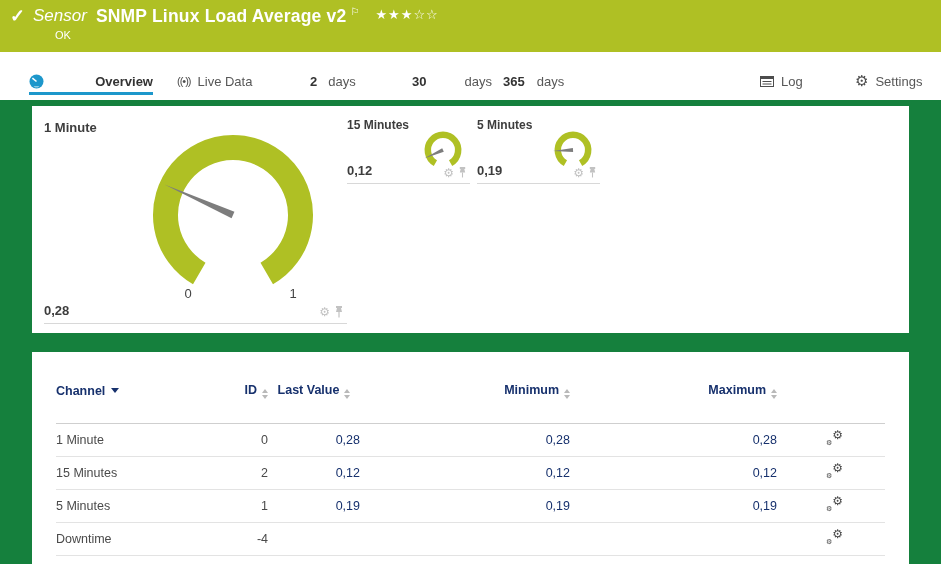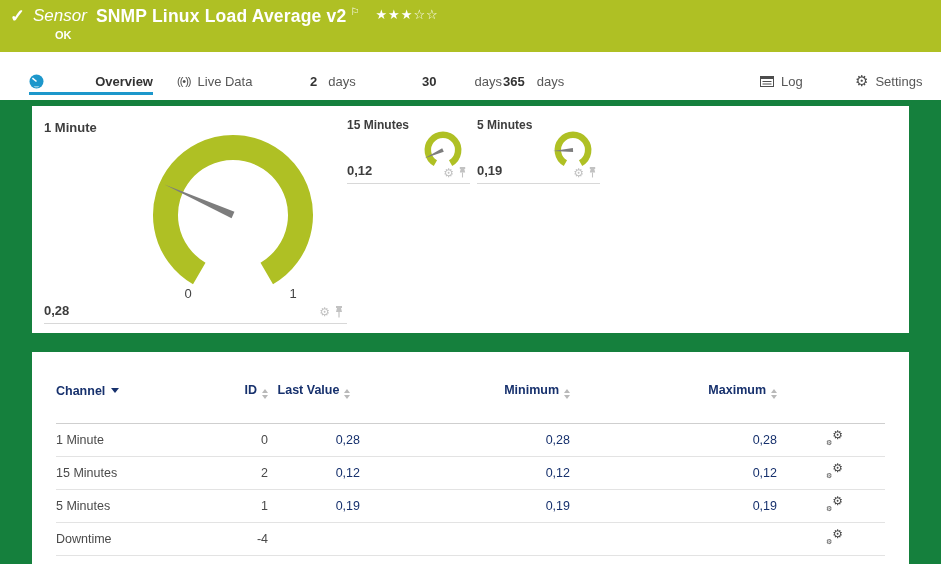--- a/index.html
+++ b/index.html
@@ -11,31 +11,31 @@
   }
 
   
   .statusbar { position:absolute; left:0; top:0; width:941px; height:52px; background:#afc024; color:#fff; }
   .check-icon { position:absolute; left:10px; top:5px; font-size:18px; font-weight:bold; }
   .titlerow { position:absolute; left:33px; top:5px; display:flex; align-items:flex-start; }
   .kind { font-style:italic; font-size:17px; margin-right:9px; line-height:22px; }
   .sensor-title { font-weight:bold; font-size:17.5px; line-height:22px; letter-spacing:.2px;text-align:center; }
   .flag { font-size:10px; margin:1px 0 0 4px; }
   .stars { font-size:13px; margin:2px 0 0 16px; letter-spacing:1px; }
-  .status-ok { position:absolute; left:55px; top:29px; font-size:11px; font-weight:bold; }
+  .status-ok { position:absolute; left:55px; top:29px; font-size:11px; font-weight:normal; }
 
   
   .tabbar { position:absolute; left:0; top:52px; width:941px; height:48px; background:#fff; }
   .tab { position:absolute; top:0; height:48px; padding-top:10px; display:flex; align-items:center;
          gap:7px; font-size:13px; color:#575757; cursor:pointer; white-space:nowrap; }
   .tab .tab-num { font-weight:bold; color:#333; margin-right:4px; }
   .tab.active { color:#333; font-weight:bold; }
   .tab.active::after { content:""; position:absolute; left:0; right:0; bottom:5px; height:3px; background:#1d97cb; }
   .tab-0 { left:29px; width:124px; justify-content:space-between; }
-  .tab-1 { left:177px; } .tab-2 { left:310px; } .tab-3 { left:422px;gap:34px; } .tab-4 { left:503px;gap:8px; }
+  .tab-1 { left:177px; } .tab-2 { left:310px; } .tab-3 { left:412px;gap:34px; } .tab-4 { left:503px;gap:8px; }
   .tab-5 { left:612px; } .tab-6 { left:760px; } .tab-7 { left:855px; }
   .t-icon { display:inline-flex; align-items:center; color:#4d4d4d; }
   .t-icon svg { display:block; }
   .broadcast { font-size:11px; letter-spacing:-1px; color:#4d4d4d; }
   .gearglyph { font-size:15px; line-height:14px; color:#4d4d4d; }
 
   
   .content { position:absolute; left:0; top:100px; width:941px; height:464px; background:#15803d; }
   .card { position:absolute; background:#fff; }
   .card-gauges { left:32px; top:6px; width:877px; height:227px; }

